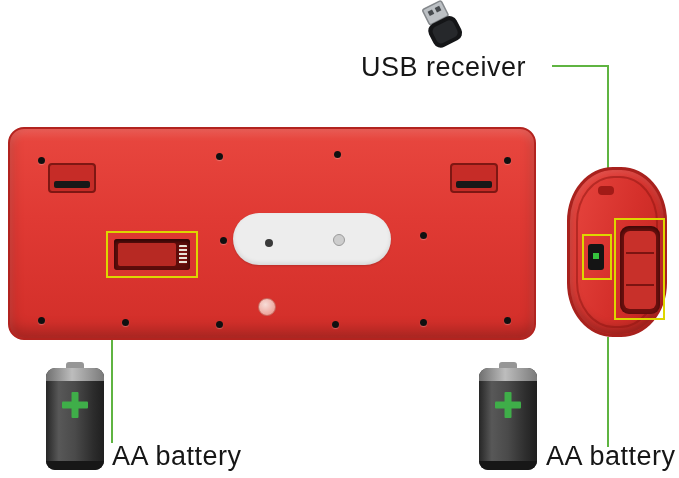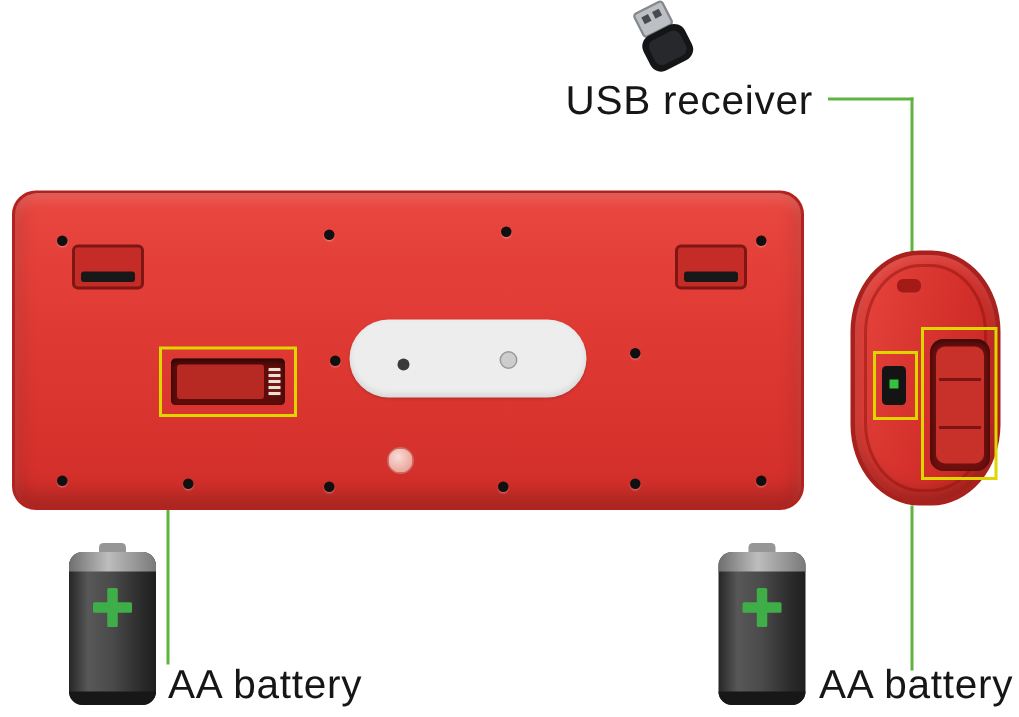--- a/index.html
+++ b/index.html
@@ -101,21 +101,21 @@
       <g transform="rotate(-27 40 29)">
         <rect x="31" y="3" width="21" height="17" rx="2" fill="#bcc0c4" stroke="#84888c" stroke-width="1.5"></rect>
         <rect x="35" y="7" width="5" height="5" fill="#474b4f"></rect>
         <rect x="43" y="7" width="5" height="5" fill="#474b4f"></rect>
         <rect x="26" y="20" width="31" height="26" rx="8" fill="#141517"></rect>
         <rect x="30" y="24" width="23" height="18" rx="5" fill="#26282b"></rect>
       </g>
     </svg>
   </div>
 
-  <div class="caption" style="left:377px;top:52px;text-align:center;">USB receiver</div>
+  <div class="caption" style="left:361px;top:52px;text-align:center;">USB receiver</div>
 
   <div class="line h" style="left:552px;top:65px;width:57px;"></div>
   <div class="line v" style="left:607px;top:65px;height:167px;"></div>
   <div class="line v" style="left:607px;top:337px;height:110px;"></div>
   <div class="line v" style="left:111px;top:277px;height:166px;"></div>
 
   <div class="keyboard">
     <div class="foot" style="left:38px;top:34px;"></div>
     <div class="foot" style="left:440px;top:34px;"></div>
 

